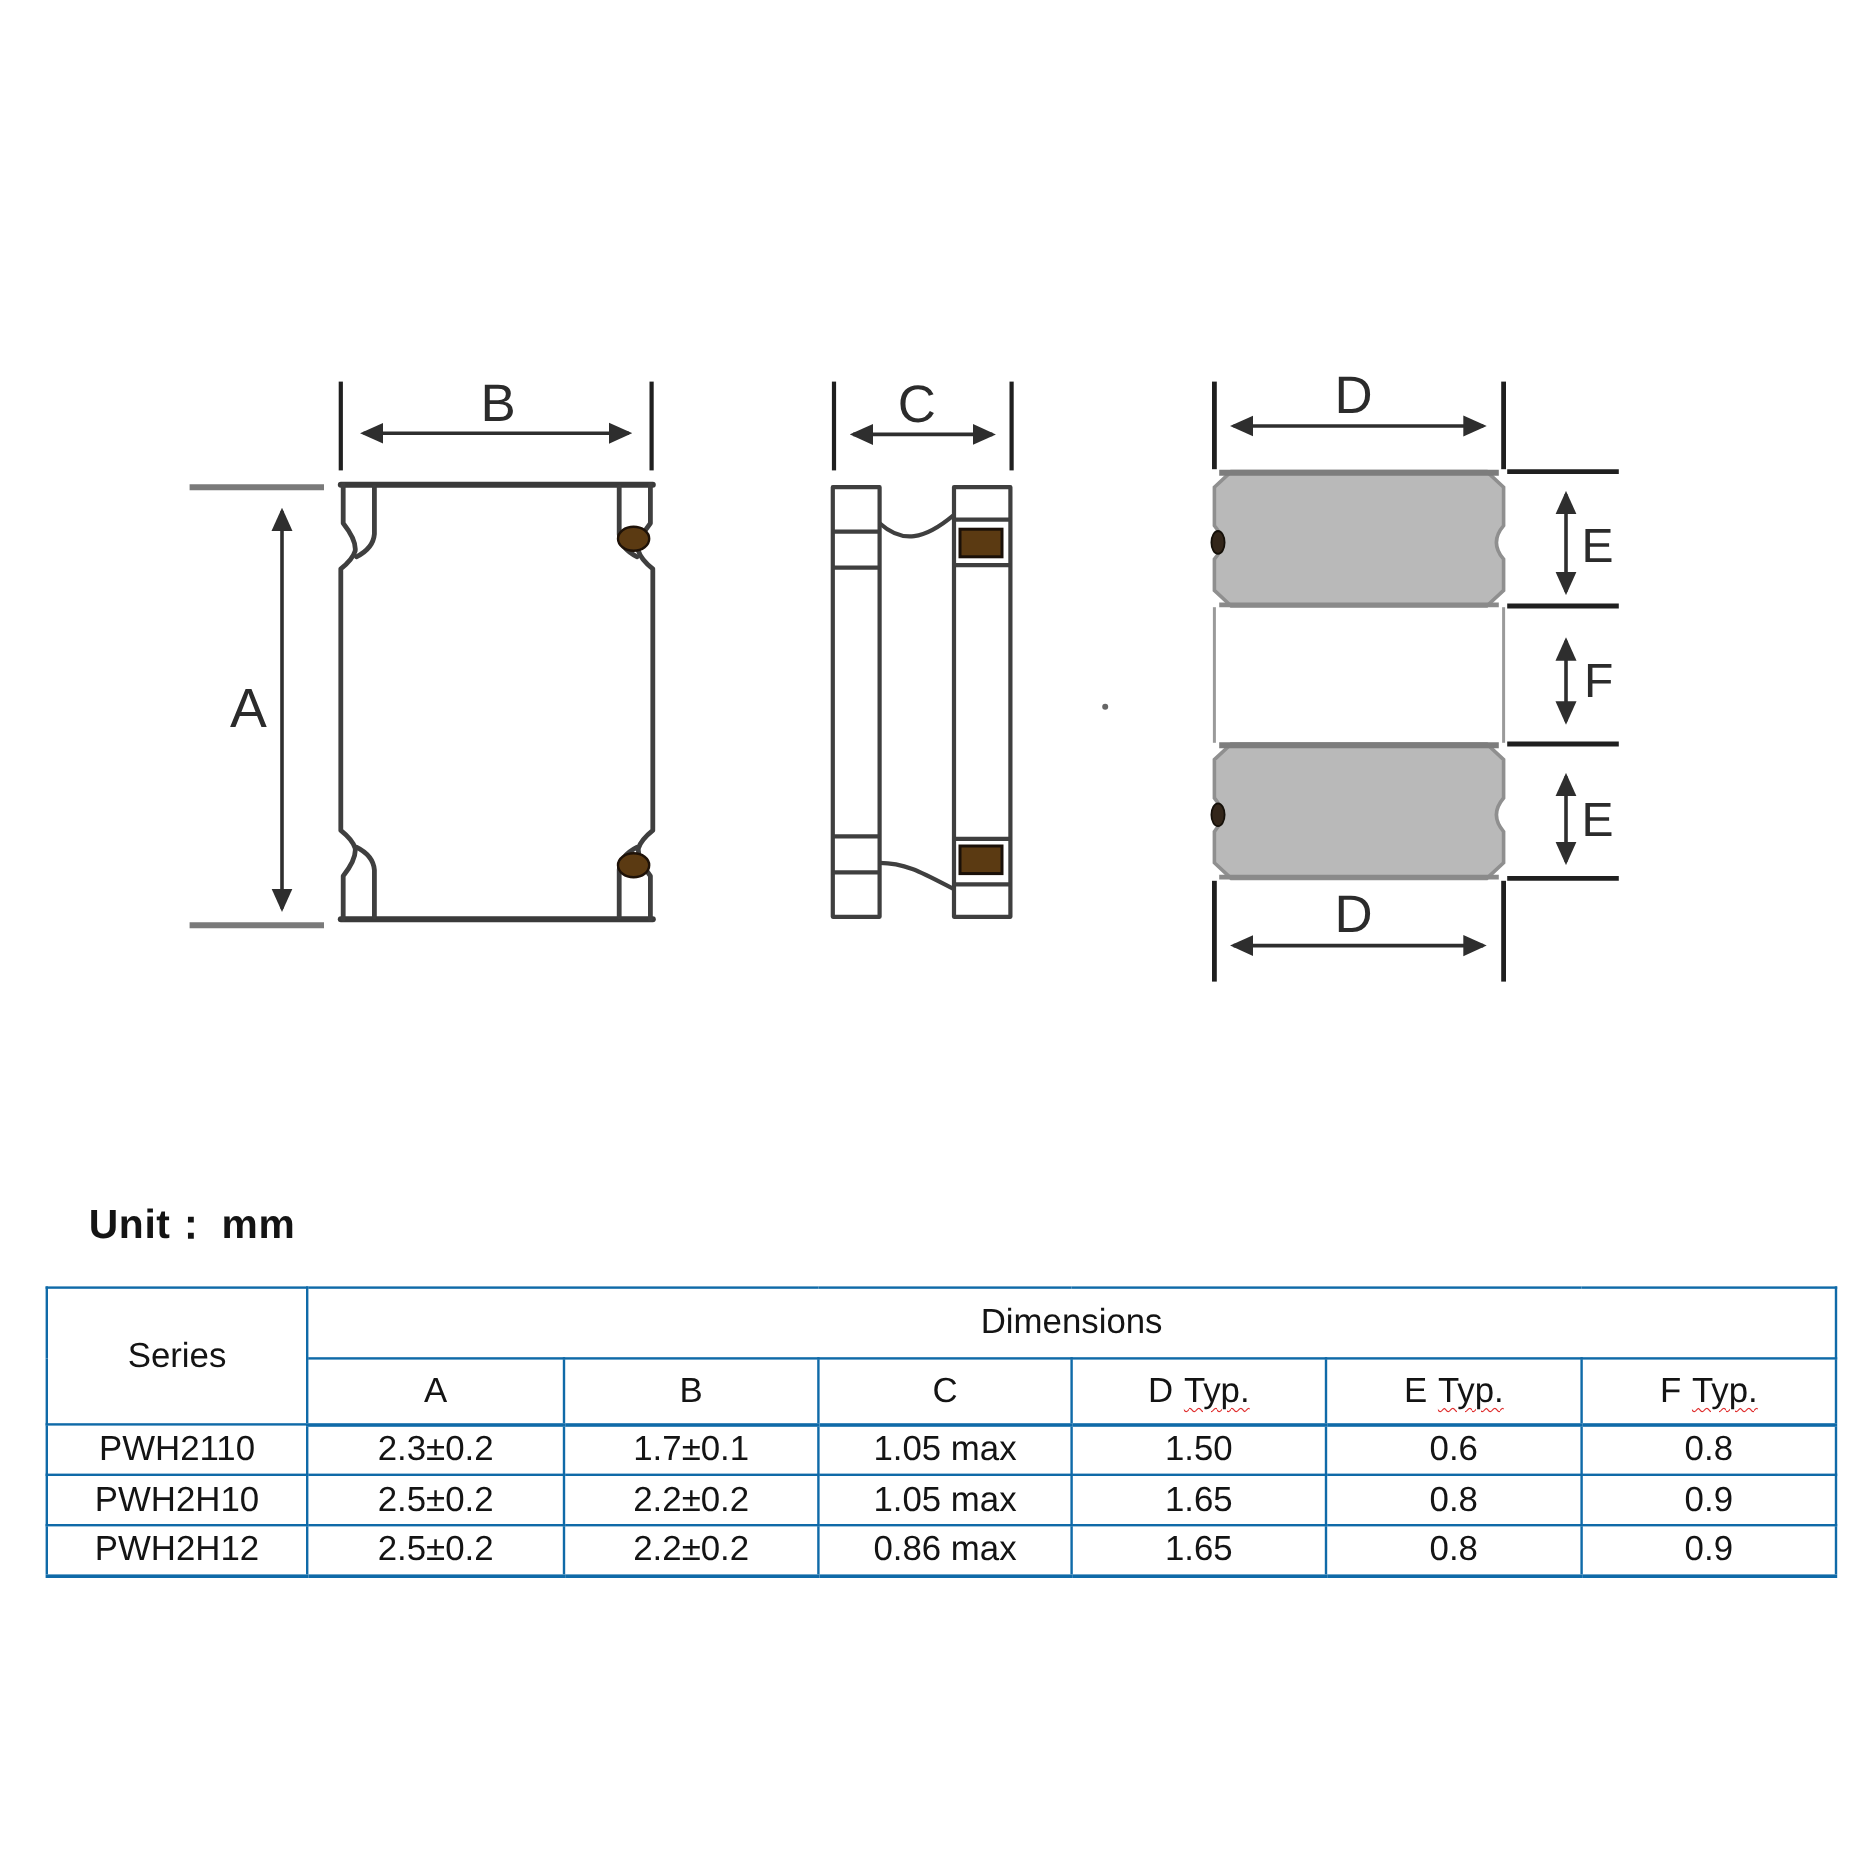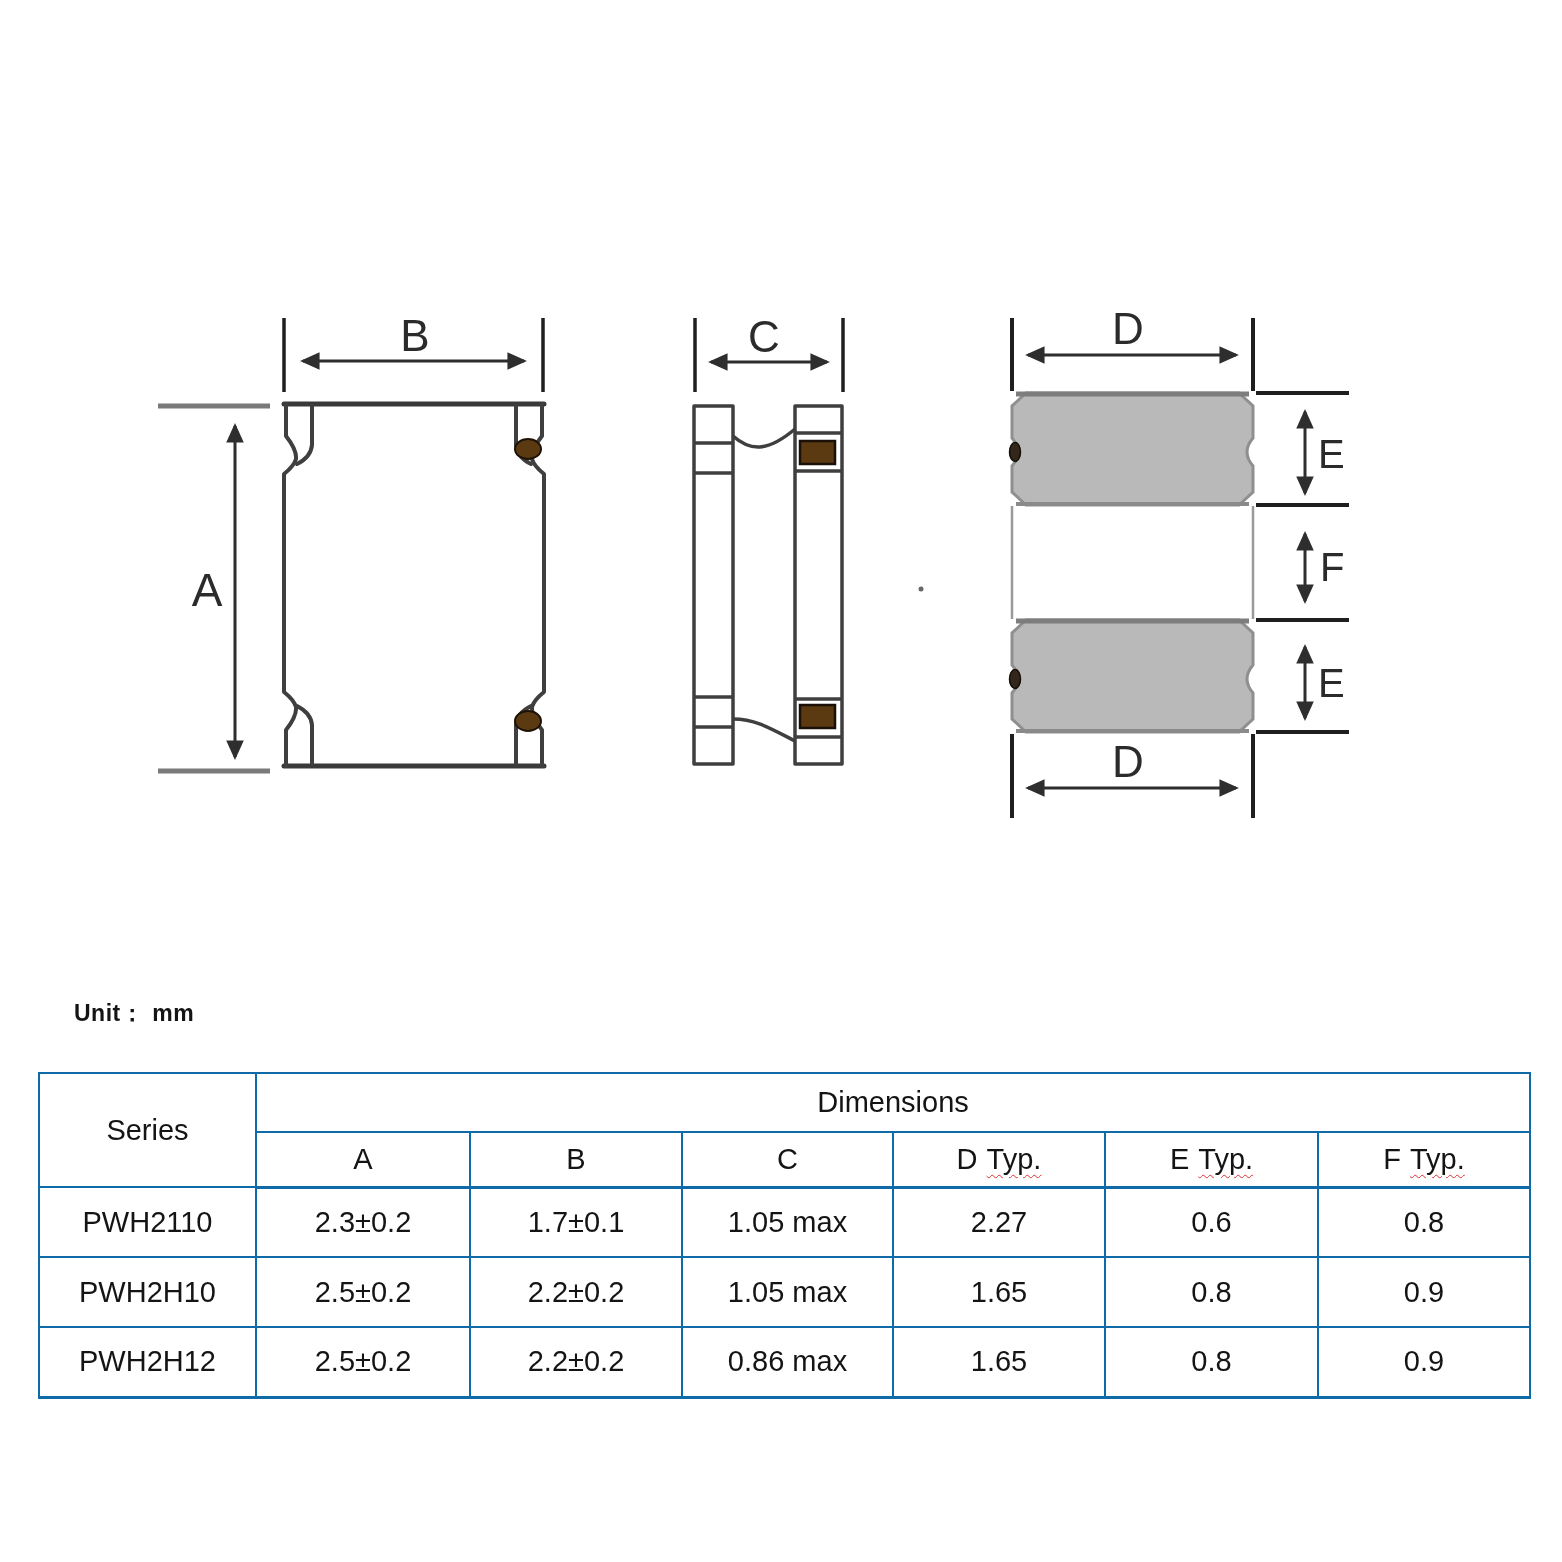--- a/index.html
+++ b/index.html
@@ -14,36 +14,36 @@
   .ext-line-heavy { stroke:#1f1f1f; stroke-width:4; fill:none; }
   .gray-ext { stroke:#7a7a7a; stroke-width:5; fill:none; }
   .part { stroke:#3f3f3f; stroke-width:4; fill:none; stroke-linejoin:round; stroke-linecap:round; }
   .part-thick { stroke:#3a3a3a; stroke-width:5; fill:none; stroke-linecap:round; }
   .rail { stroke:#3f3f3f; stroke-width:3.5; fill:none; stroke-linejoin:round; }
   .pad-edge-dark { stroke:#7d7d7d; stroke-width:5; fill:none; }
   .pad-edge-mid { stroke:#8a8a8a; stroke-width:4; fill:none; }
   .gap-line { stroke:#9a9a9a; stroke-width:2.5; fill:none; }
 
   .unit-label {
-    position:absolute; left:74px; top:998px; font-size:23px; font-weight:700;
+    position:absolute; left:74px; top:998px; font-size:34px; font-weight:700;
     color:#141414; letter-spacing:0.5px;
   }
   .unit-label .unit-value { margin-left:8px; }
 
   table.dims-table {
     position:absolute; left:38px; top:1072px; width:1491px;
     border-collapse:collapse; table-layout:fixed; color:#141414;
   }
   table.dims-table td, table.dims-table th {
     border:2px solid #0f6aa8; text-align:center; vertical-align:middle;
     padding:0; font-size:29px; font-weight:400; overflow:hidden;
   }
   tr.hdr-row   { height:59px;margin-left:12px; }
   tr.sub-row   { height:55px; }
-  tr.data-row  { height:70px; }
+  tr.data-row  { height:42px; }
   th.series-th, th.dims-th { font-weight:700; font-size:29px; }
   .thick-bottom { border-bottom-width:3px !important; }
   .typ { margin-left:9px;
          text-decoration:underline; text-decoration-style:wavy;
          text-decoration-color:#e03030; text-decoration-thickness:1px;
          text-underline-offset:5px; }
   .typ:empty { display:none; }
 </style>
 </head>
 <body>
@@ -188,21 +188,21 @@
         <th class="thick-bottom"><span>C</span></th>
         <th class="thick-bottom"><span>D</span><span class="typ">Typ.</span></th>
         <th class="thick-bottom"><span>E</span><span class="typ">Typ.</span></th>
         <th class="thick-bottom"><span>F</span><span class="typ">Typ.</span></th>
       </tr>
       <tr class="data-row">
         <td>PWH2110</td>
         <td>2.3±0.2</td>
         <td>1.7±0.1</td>
         <td>1.05 max</td>
-        <td>2.27</td>
+        <td>1.50</td>
         <td>0.6</td>
         <td>0.8</td>
       </tr>
       <tr class="data-row">
         <td>PWH2H10</td>
         <td>2.5±0.2</td>
         <td>2.2±0.2</td>
         <td>1.05 max</td>
         <td>1.65</td>
         <td>0.8</td>

